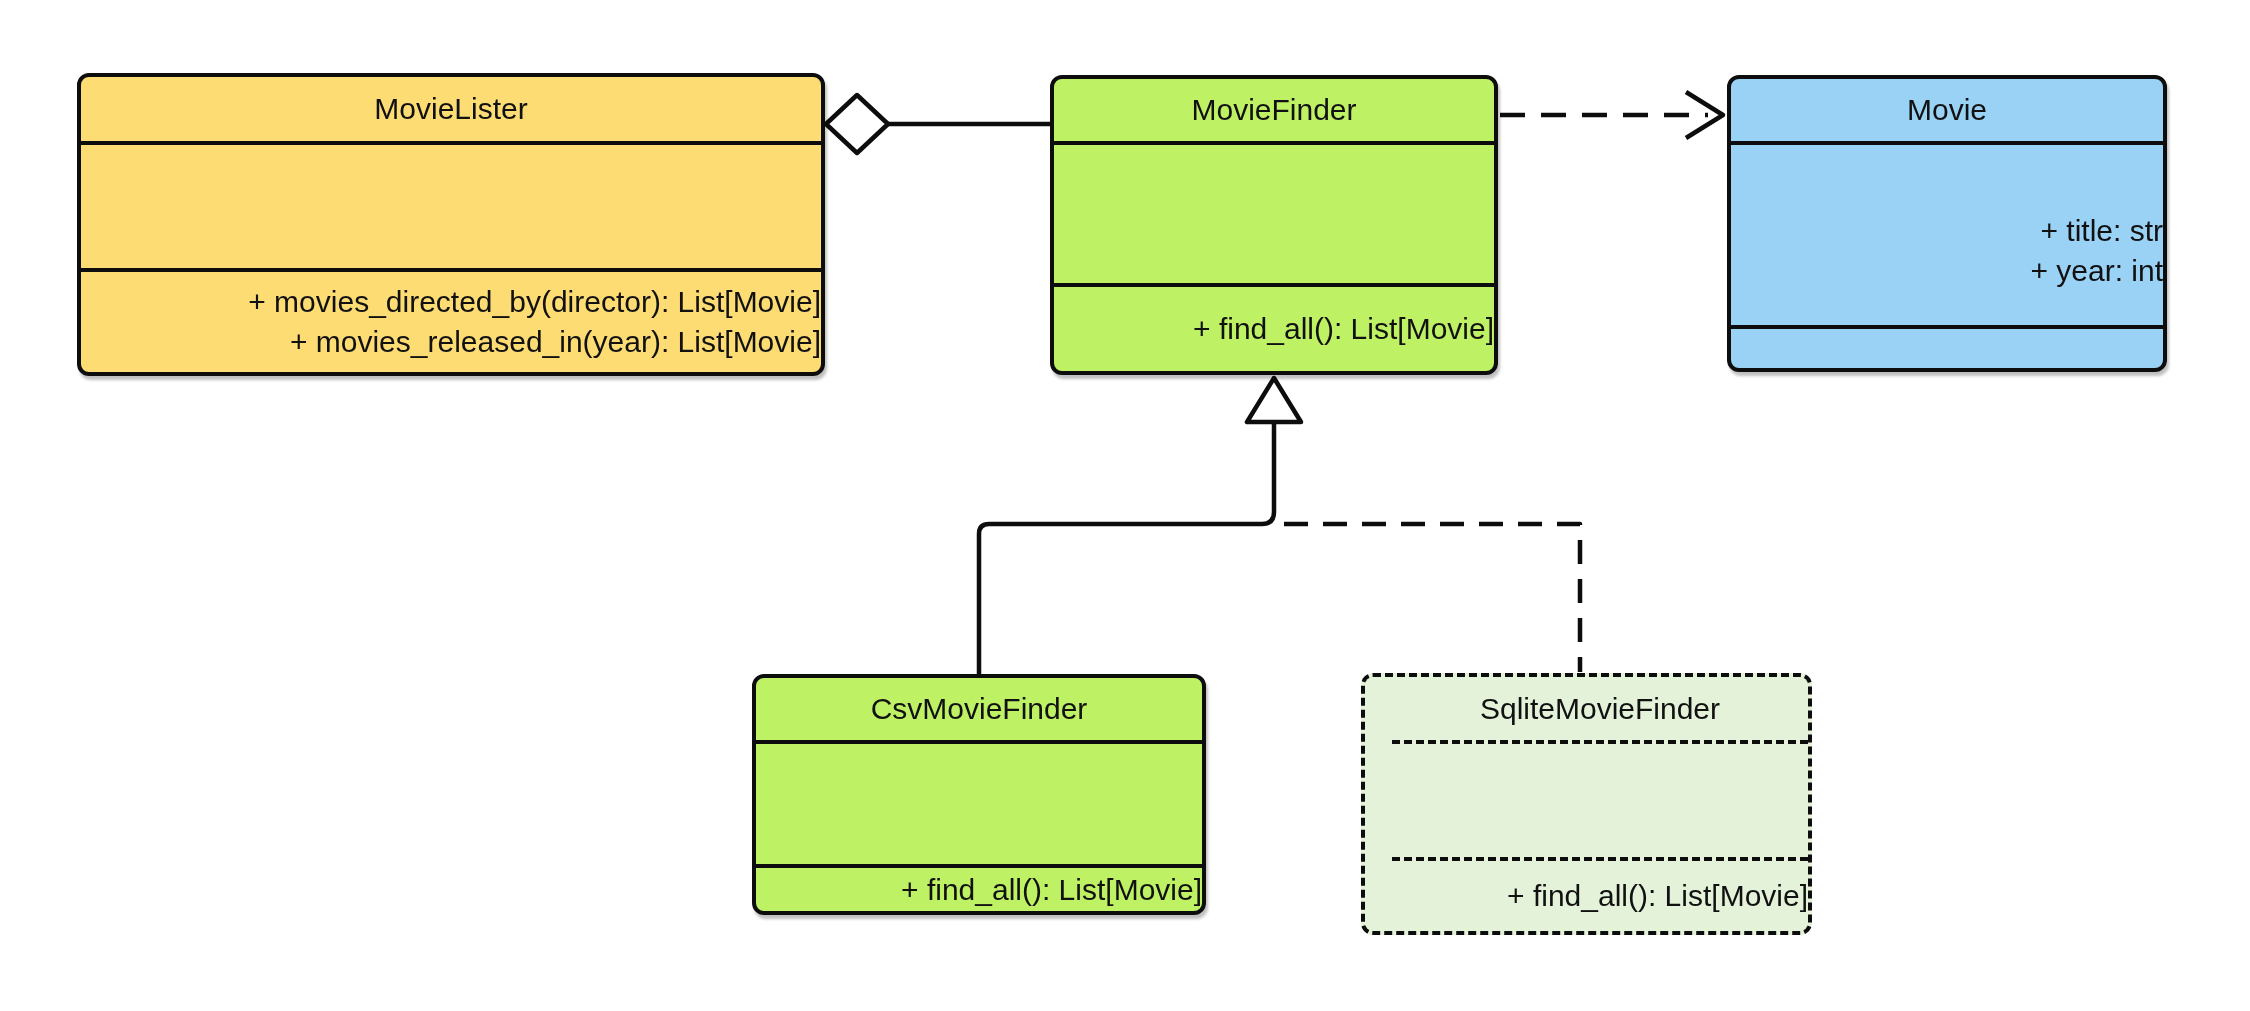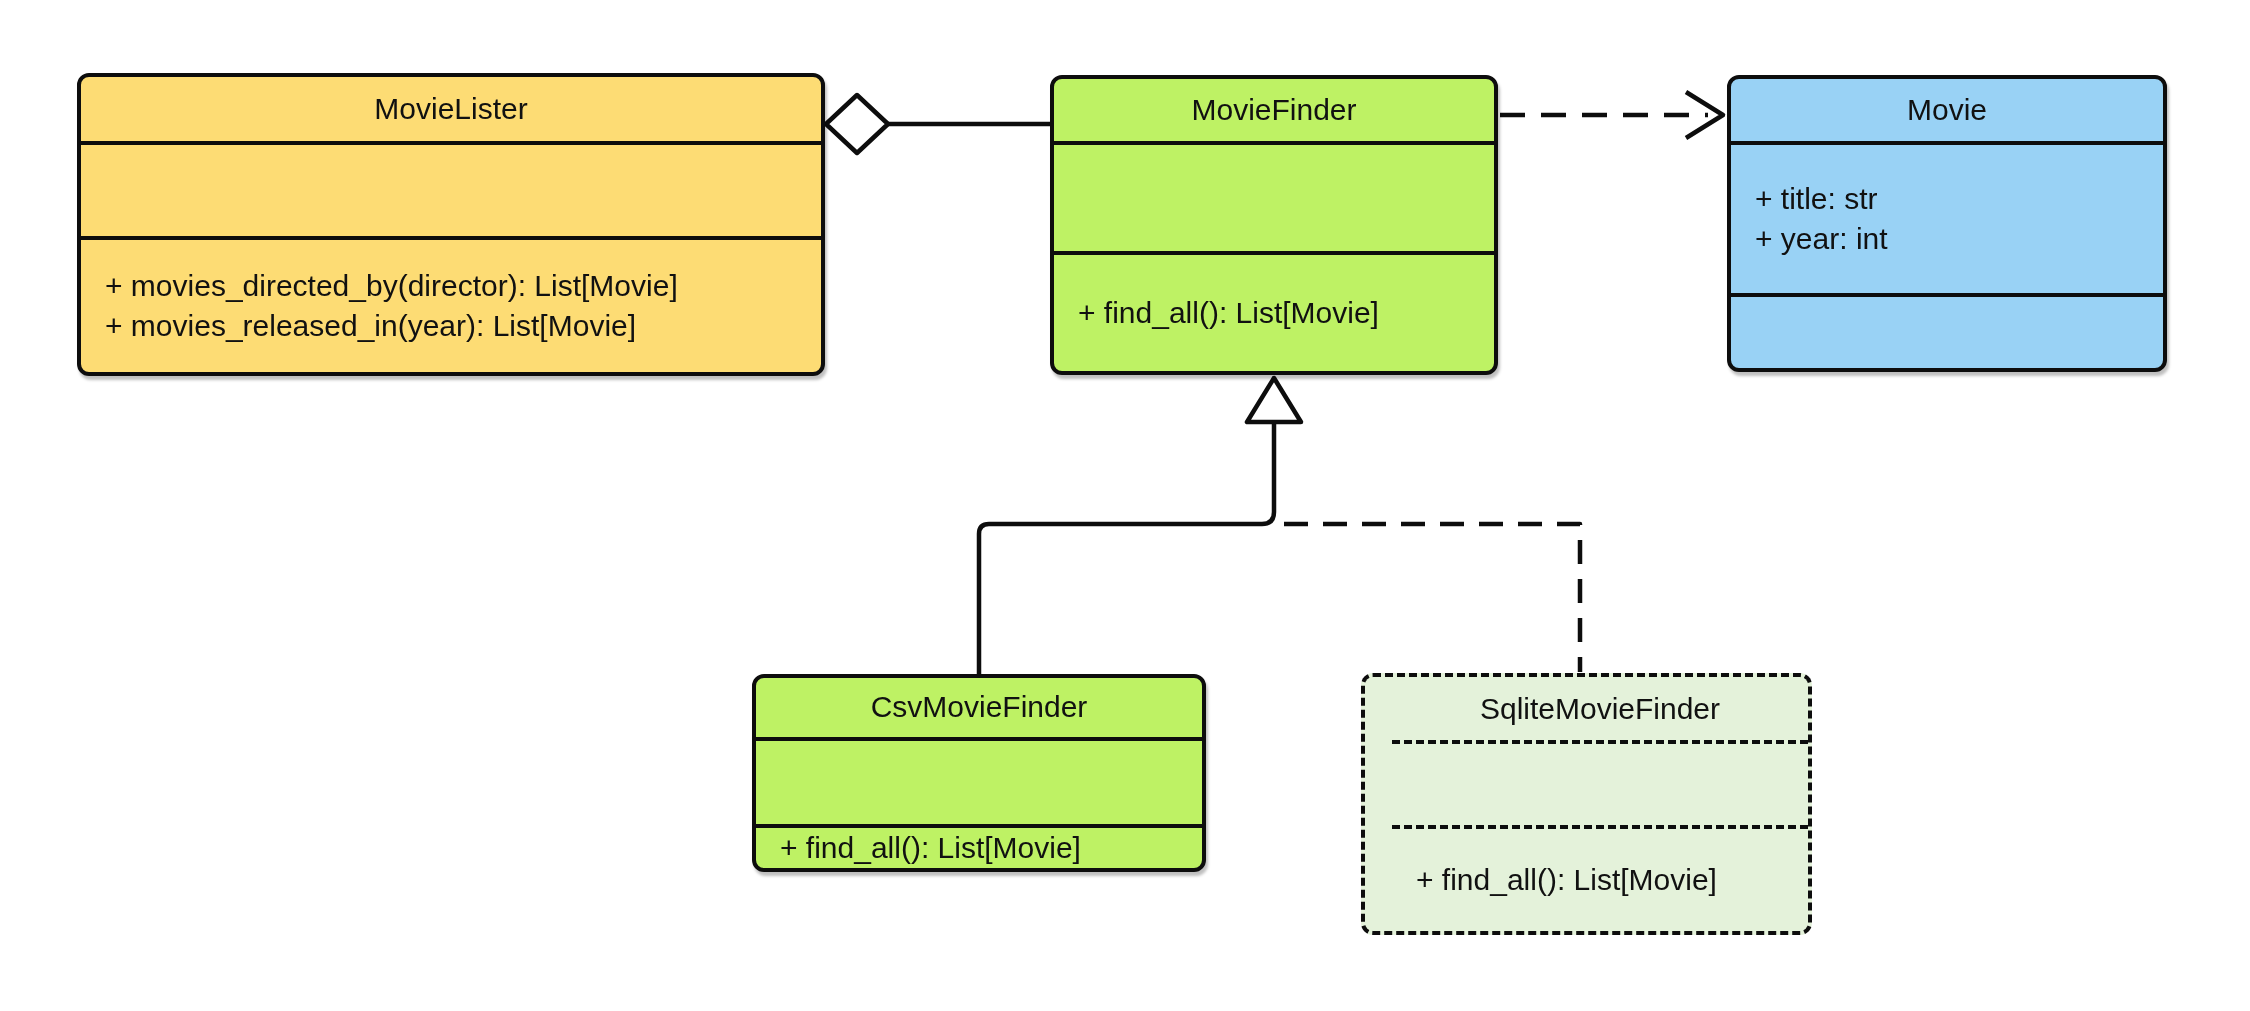--- a/index.html
+++ b/index.html
@@ -30,34 +30,36 @@
     display: flex;
     flex-direction: column;
     font-size: 30px;
     line-height: 40px;
   }
   .uml-class.shadow {
     box-shadow: 2px 4px 3px rgba(0,0,0,0.25);
   }
   .compartment {
     box-sizing: border-box;
+    text-align: right;
   }
   .compartment.title {
     display: flex;
     align-items: center;
     justify-content: center;
     border-bottom: 4px solid #0d0d0d;
     white-space: nowrap;
   }
   .compartment.attrs {
     border-bottom: 4px solid #0d0d0d;
     display: flex;
     flex-direction: column;
     justify-content: center;
     padding-left: 24px;
+    margin-top: 32px;
   }
   .compartment.methods {
     flex: 1;
     display: flex;
     flex-direction: column;
     justify-content: center;
     padding-left: 24px;
   }
   .member {
     white-space: nowrap;
@@ -122,21 +124,21 @@
 
   <div class="uml-class fill-blue shadow" style="left:1727px; top:75px; width:440px; height:297px;">
     <div class="compartment title" style="height:66px">Movie</div>
     <div class="compartment attrs" style="height:152px">
       <div class="member">+ title: str</div>
       <div class="member">+ year: int</div>
     </div>
     <div class="compartment methods"></div>
   </div>
 
-  <div class="uml-class fill-green shadow" style="left:752px; top:674px; width:454px; height:198px;">
+  <div class="uml-class fill-green shadow" style="left:752px; top:674px; width:454px; height:241px;">
     <div class="compartment title" style="height:66px">CsvMovieFinder</div>
     <div class="compartment attrs" style="height:92px"></div>
     <div class="compartment methods">
       <div class="member">+ find_all(): List[Movie]</div>
     </div>
   </div>
 
   <div class="uml-class fill-lightgreen dashed" style="left:1361px; top:673px; width:451px; height:262px;">
     <div class="compartment title" style="height:67px">SqliteMovieFinder</div>
     <div class="compartment attrs" style="height:85px"></div>

